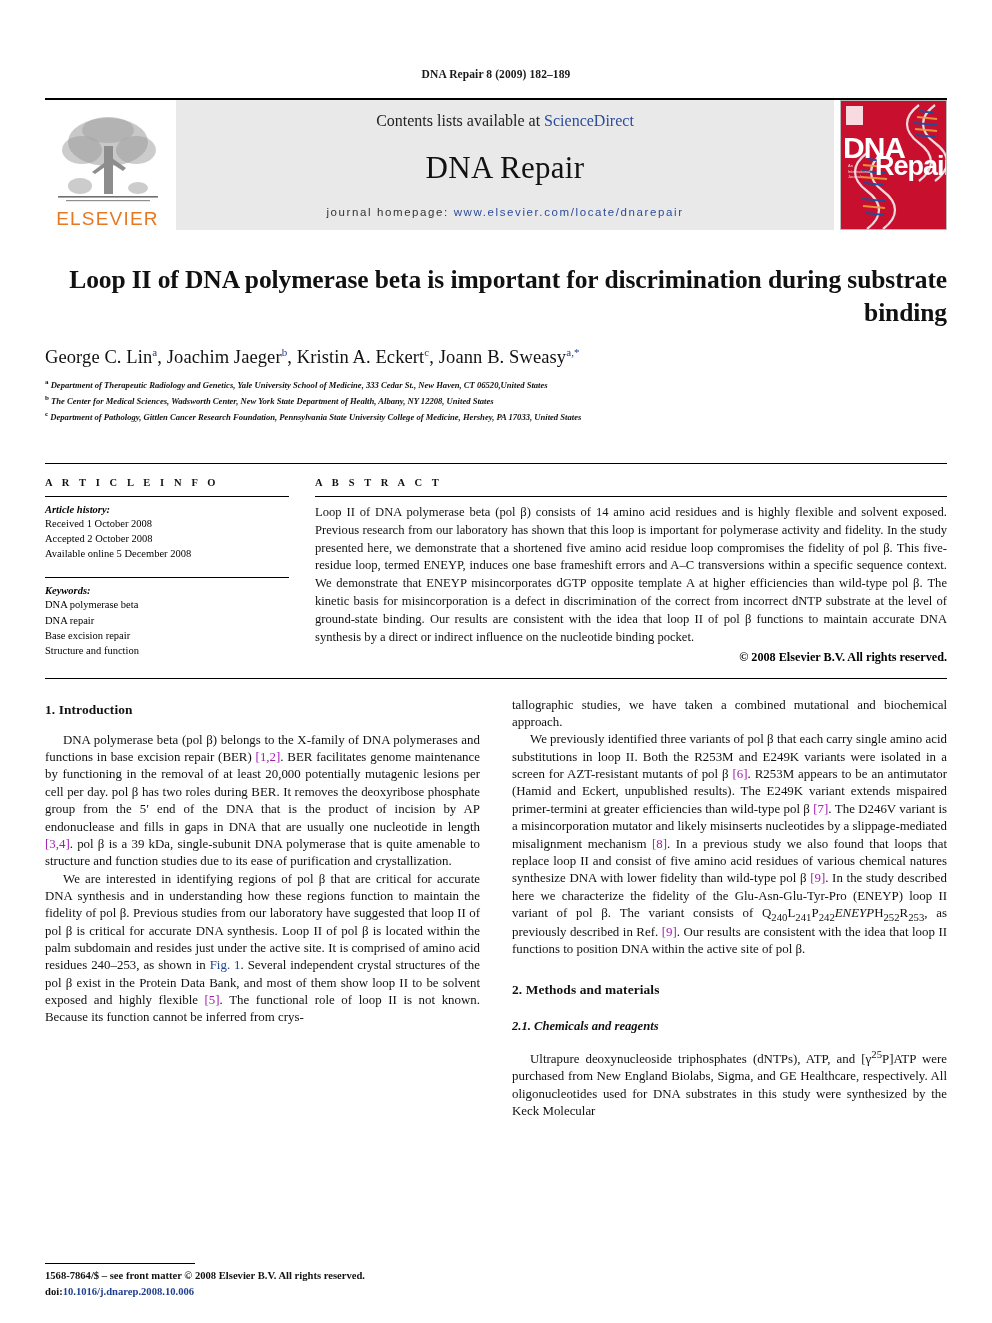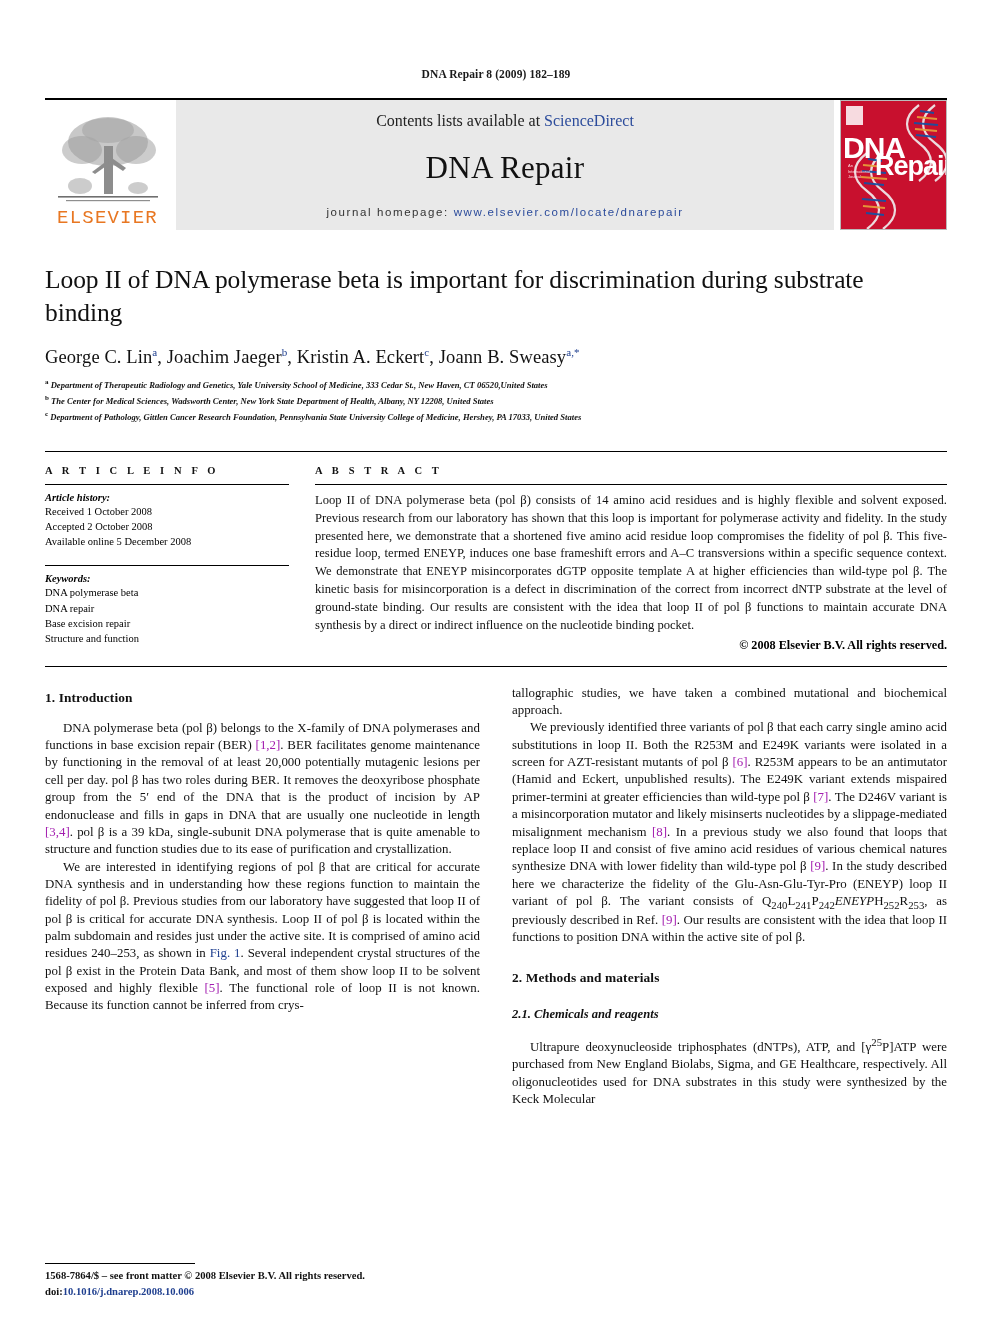--- a/index.html
+++ b/index.html
@@ -46,21 +46,21 @@
     width: 125px;
     flex: 0 0 125px;
     display: flex;
     flex-direction: column;
     justify-content: flex-end;
     align-items: center;
     padding-bottom: 2px;
   }
   .tree-svg { display:block; }
   .elsevier-word {
-    font-family: Liberation Mono, monospace;
+    font-family: Liberation Sans, sans-serif;
     font-size: 19px;
     letter-spacing: 1.2px;
     color: #e87722;
     font-weight: normal;
     line-height: 1;
     margin-top: 1px;
   }
   .journal-band {
     flex: 1 1 auto;
     background: #e9e9e9;
@@ -137,25 +137,26 @@
     line-height: 1.4;
   }
   .helix { position:absolute; left:0; top:0; }
 
   
   .title-block {
     margin: 34px 45px 0 45px;
   }
   .article-title {
     font-size: 25.5px;
-    font-weight: normal;
+    font-weight: bold;
     line-height: 1.28;
     margin: 0;
     color: #111;
     letter-spacing: -0.1px;
+    text-align: right;
   }
   .authors {
     font-size: 18.5px;
     margin-top: 17px;
     color: #111;
     letter-spacing: 0.1px;
   }
   .authors sup { font-size: 11px; color:#1f3f8f; }
   .authors sup.star { color:#1f3f8f; }
   .affils {
@@ -163,21 +164,21 @@
     font-size: 8.6px;
     font-style: italic;
     font-weight: bold;
     line-height: 1.62;
     color: #111;
   }
   .affils sup { font-style: normal; font-size: 7px; }
 
   
   .info-abstract {
-    margin: 26px 45px 0 45px;
+    margin: 38px 45px 0 45px;
     border-top: 1.6px solid #000;
     border-bottom: 1.6px solid #000;
     padding: 13px 0 13px 0;
     display: flex;
   }
   .col-info {
     flex: 0 0 270px;
     padding-right: 26px;
     box-sizing: border-box;
   }

